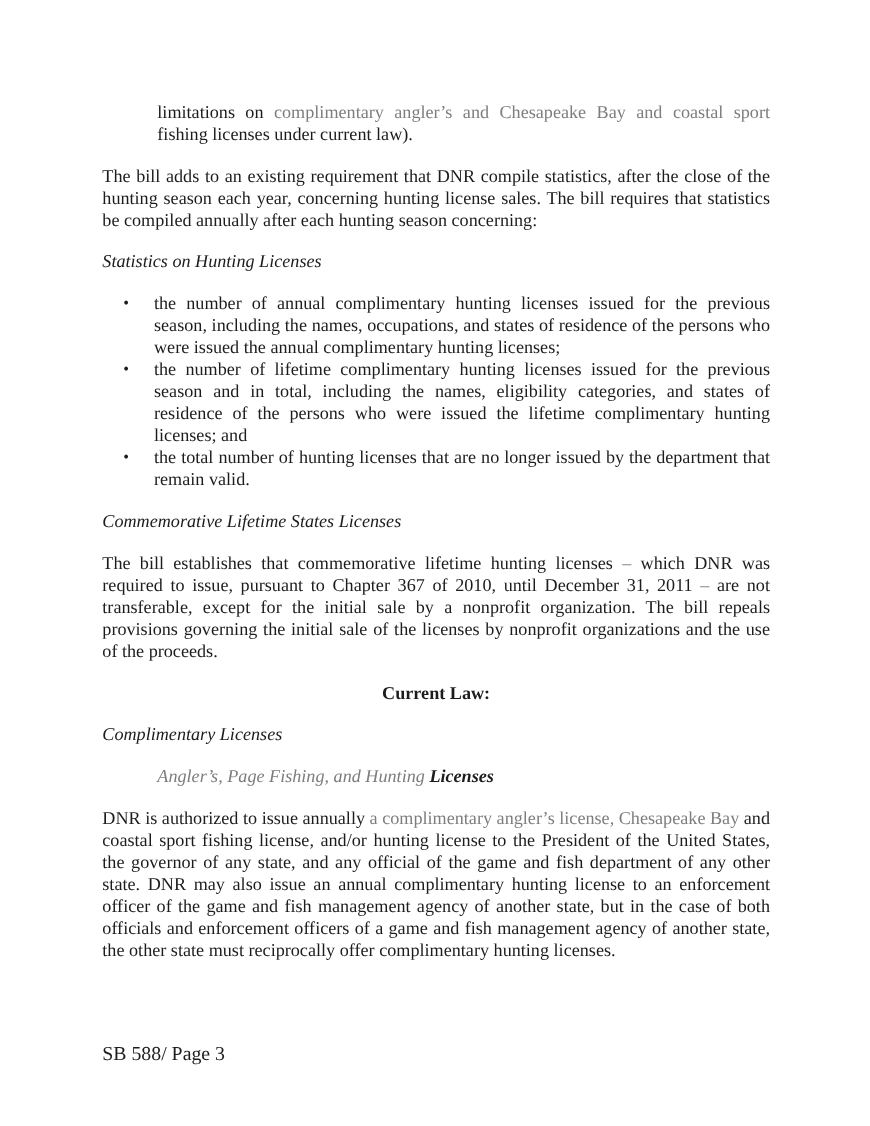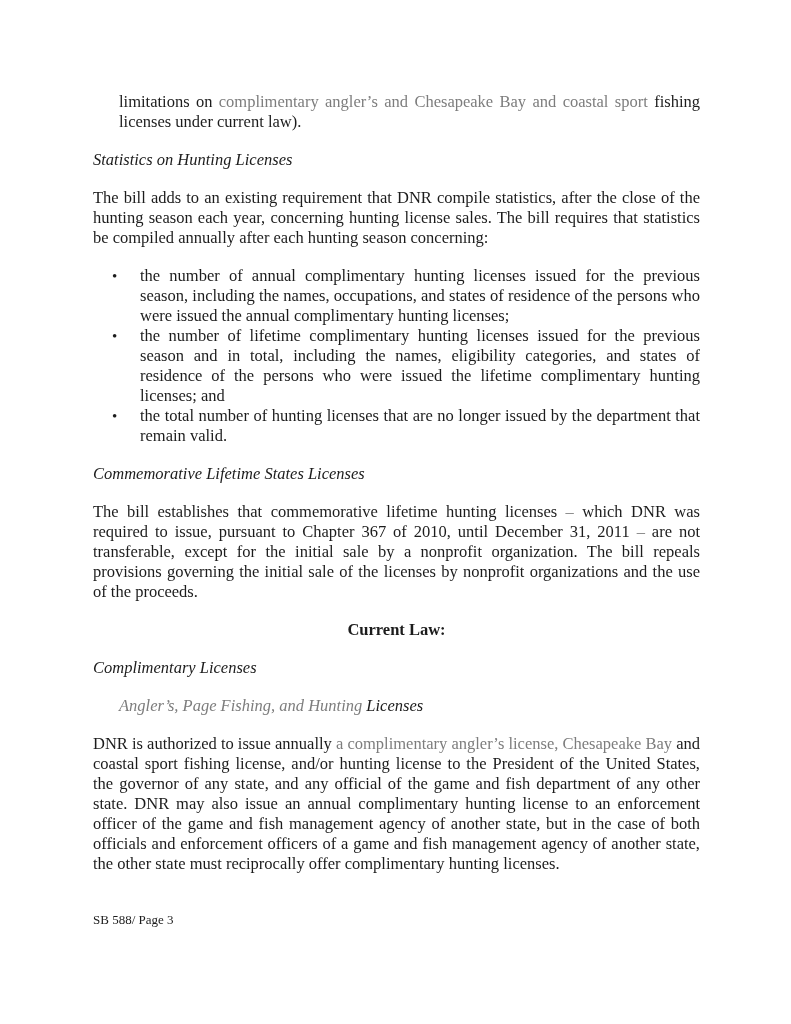--- a/index.html
+++ b/index.html
@@ -12,51 +12,51 @@
     background: #ffffff;
     font-family: "Liberation Serif", "DejaVu Serif", serif;
     font-size: 16.5px;
     line-height: 20px;
     color: #1c1c1c;
     padding: 92px 91px 0 93px;
     overflow: hidden;
   }
   .block { margin-bottom: 18px; }
   .para { text-align: justify; }
-  .indented { margin-left: 26px; }
+  .indented { margin-left: 50px; }
   .heading-italic { font-style: italic; text-align: left; }
   .heading-bold { font-weight: bold; text-align: center; }
   .run-faded { color: #7d7d7d; }
-  .run-bold { font-weight: normal; }
+  .run-bold { font-weight: bold; }
   .bullet-list { }
   .bullet-item { display: flex; }
   .bullet-dot {
     flex: 0 0 47px;
     padding-left: 19px;
     font-size: 15px;
   }
   .bullet-text { flex: 1; text-align: justify; }
   .page-footer {
     position: absolute;
     left: 93px;
-    top: 910px;
-    font-size: 13px;
+    top: 948px;
+    font-size: 18px;
     line-height: 20px;
   }
 </style>
 </head>
 <body>
 
 <div class="page">
 
   <div class="block para indented"><span>limitations on </span><span class="run-faded">complimentary  angler’s and Chesapeake Bay and coastal sport </span><span>fishing licenses under current law).</span></div>
 
+  <div class="block para"><span>The bill adds to an existing requirement that DNR compile statistics, after the close of the hunting season each year, concerning hunting license sales. The bill requires that statistics be compiled annually after each hunting season concerning:</span></div>
+
   <div class="block heading-italic">Statistics on Hunting Licenses</div>
-
-  <div class="block para"><span>The bill adds to an existing requirement that DNR compile statistics, after the close of the hunting season each year, concerning hunting license sales. The bill requires that statistics be compiled annually after each hunting season concerning:</span></div>
 
   <div class="block bullet-list">
     <div class="bullet-item">
       <span class="bullet-dot">•</span>
       <span class="bullet-text"><span>the number of annual complimentary hunting licenses issued for the previous season, including the names, occupations, and states of residence of the persons who were issued the annual complimentary hunting licenses;</span></span>
     </div>
     <div class="bullet-item">
       <span class="bullet-dot">•</span>
       <span class="bullet-text"><span>the number of lifetime complimentary hunting licenses issued for the previous season and in total, including the names, eligibility categories, and states of residence of the persons who were issued the lifetime complimentary hunting licenses; and</span></span>
     </div>

